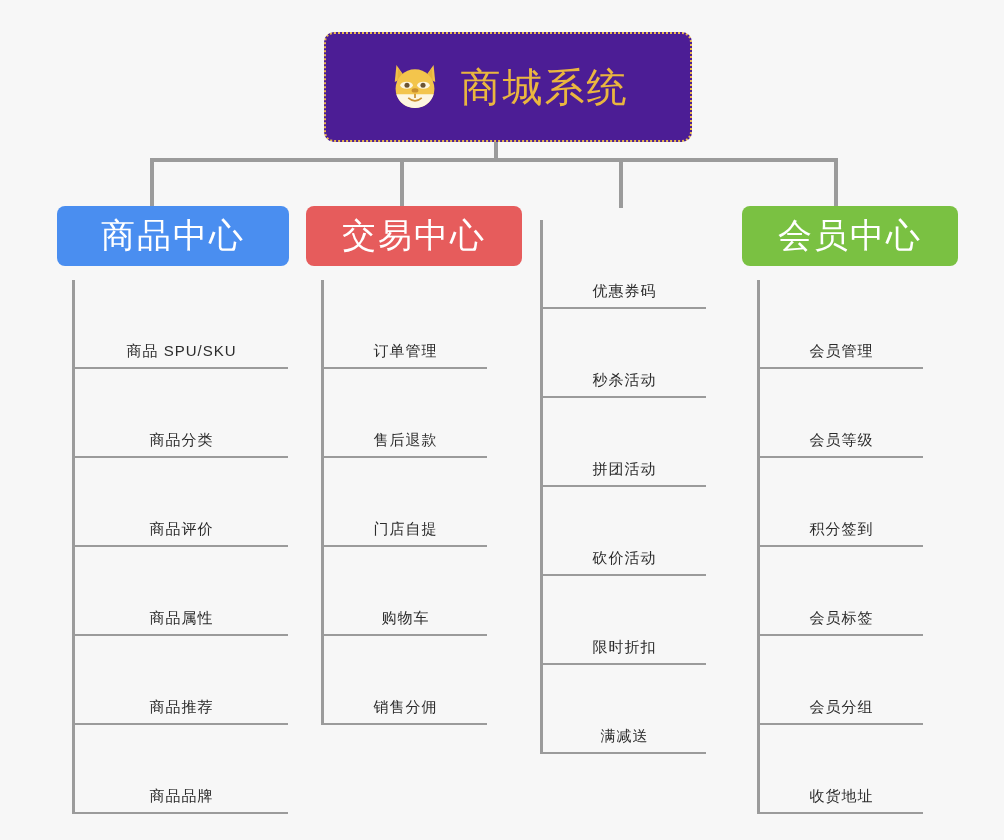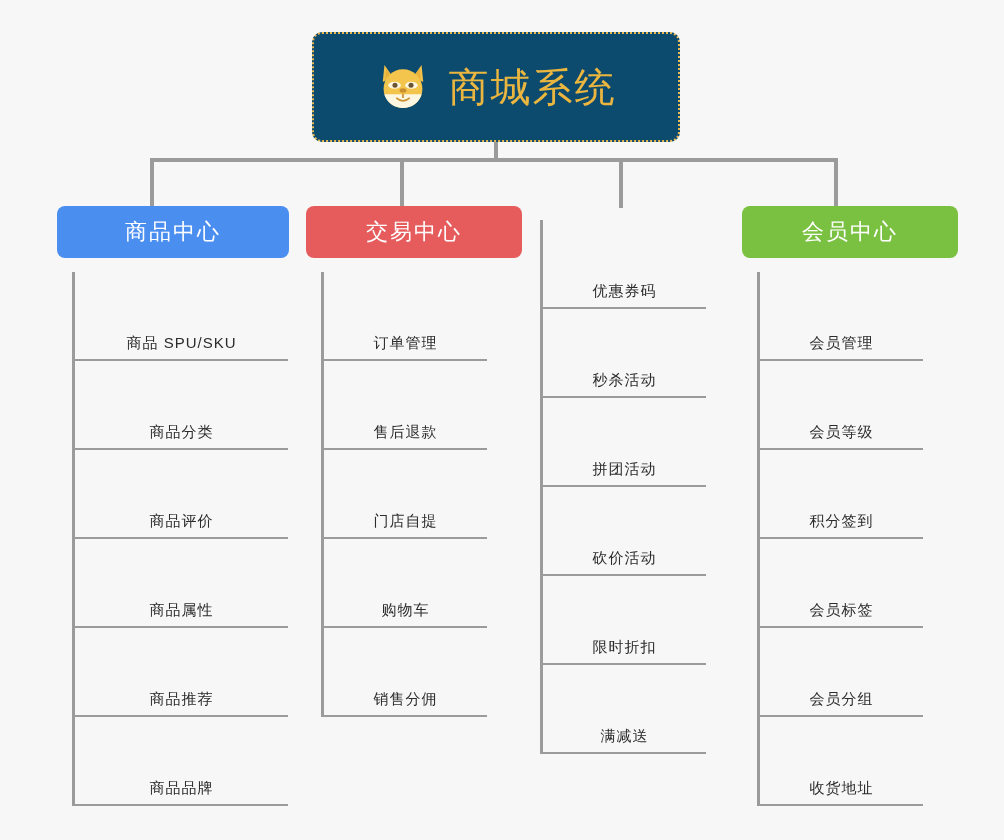--- a/index.html
+++ b/index.html
@@ -16,25 +16,25 @@
 
   #diagram {
     position: relative;
     width: 1004px;
     height: 840px;
   }
 
   
   .root-node {
     position: absolute;
-    left: 312px;
+    left: 324px;
     top: 32px;
     width: 368px;
     height: 110px;
-    background: #0c4a6e;
+    background: #4c1d95;
     border: 2px dotted #eab950;
     border-radius: 10px;
     box-sizing: border-box;
     display: flex;
     align-items: center;
     justify-content: center;
     gap: 19px;
   }
   .root-icon {
     width: 54px;
@@ -78,27 +78,27 @@
   .column {
     position: absolute;
     top: 206px;
   }
   .col-1 { left: 57px;  width: 232px; }
   .col-2 { left: 306px; width: 216px; }
   .col-3 { left: 525px; width: 216px; }
   .col-4 { left: 742px; width: 216px; }
 
   .cat-header {
-    height: 52px;
+    height: 60px;
     border-radius: 8px;
     display: flex;
     align-items: center;
     justify-content: center;
     color: #ffffff;
-    font-size: 22px;
+    font-size: 34px;
     letter-spacing: 2px;
     box-sizing: border-box;
   }
   .cat-blue   { background: #4a8ef0; }
   .cat-red    { background: #e65c5c; }
   .cat-orange { background: #e8ae3e; }
   .cat-green  { background: #7ac142; }
 
   
   .leaf-list {

